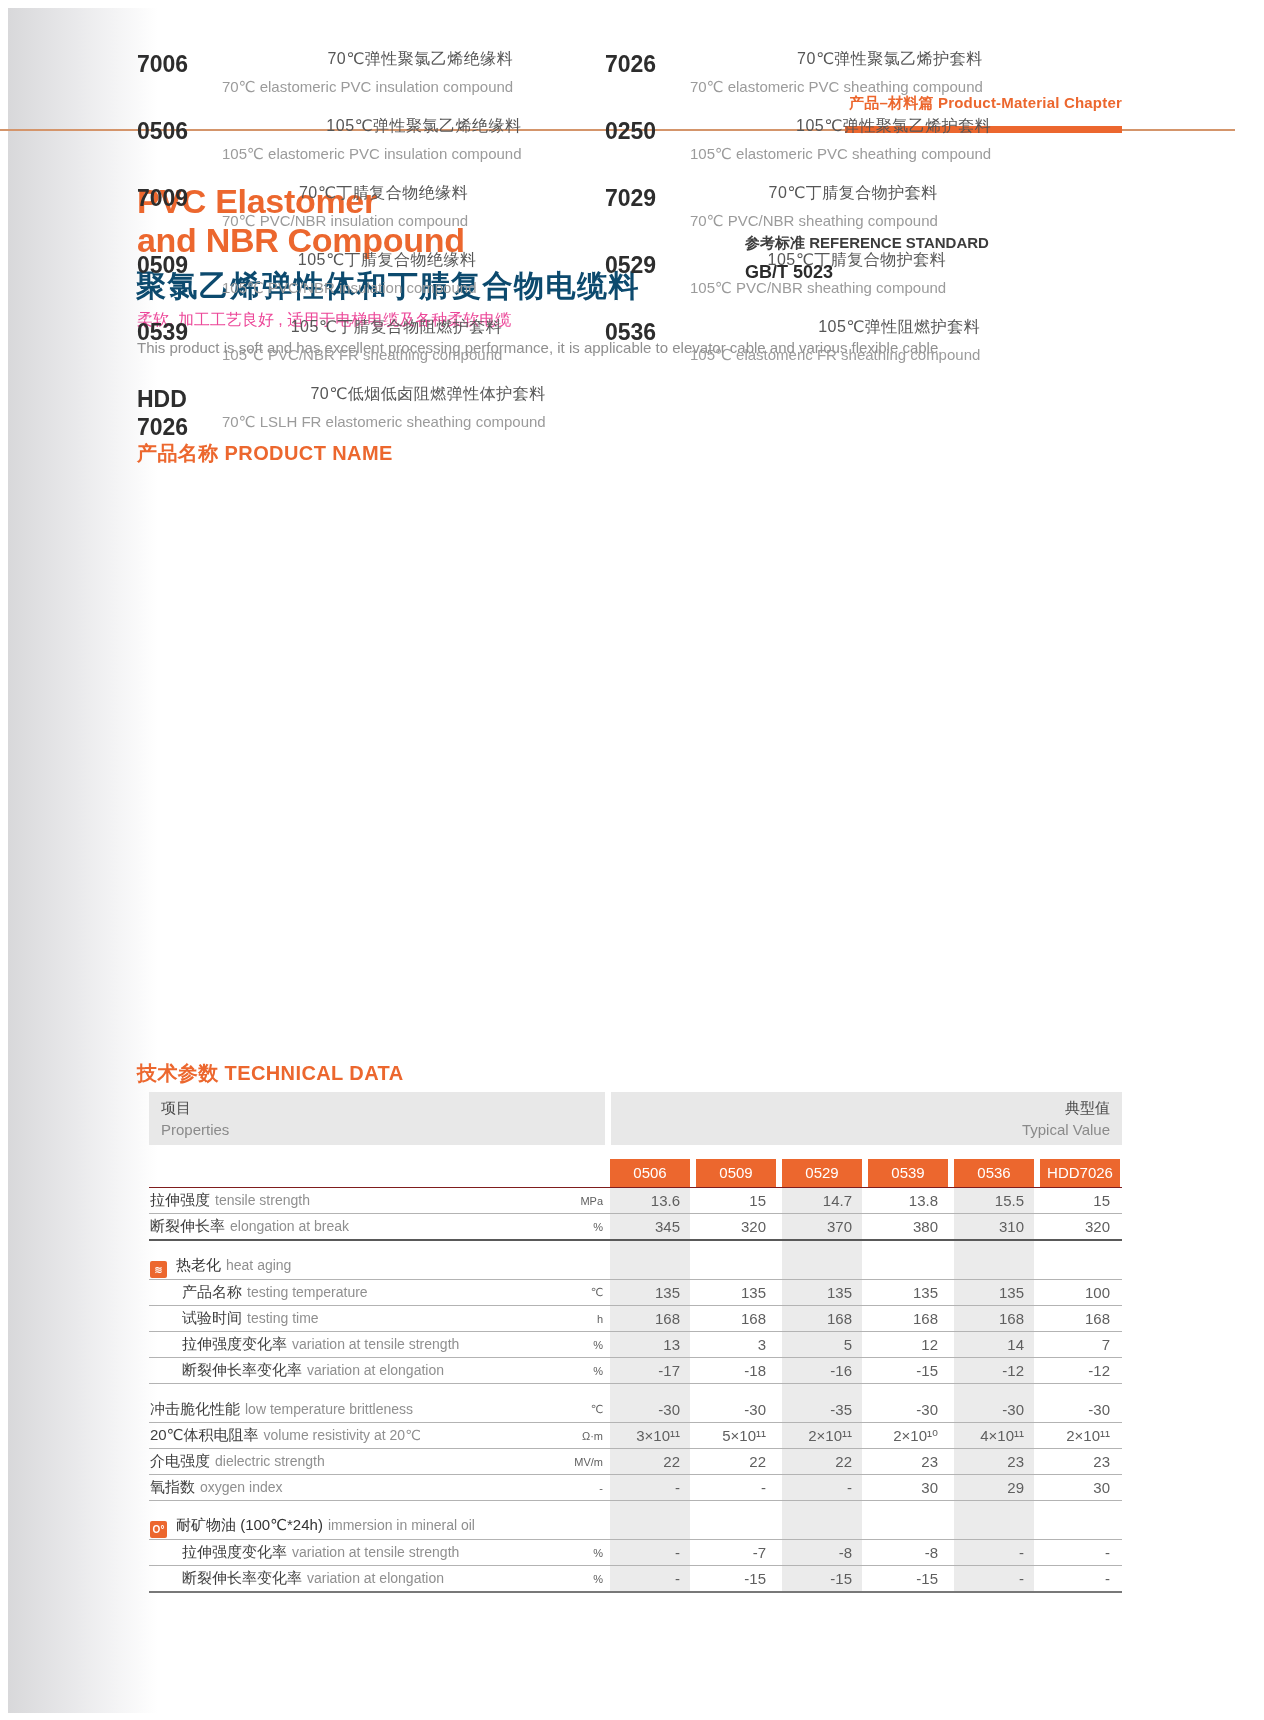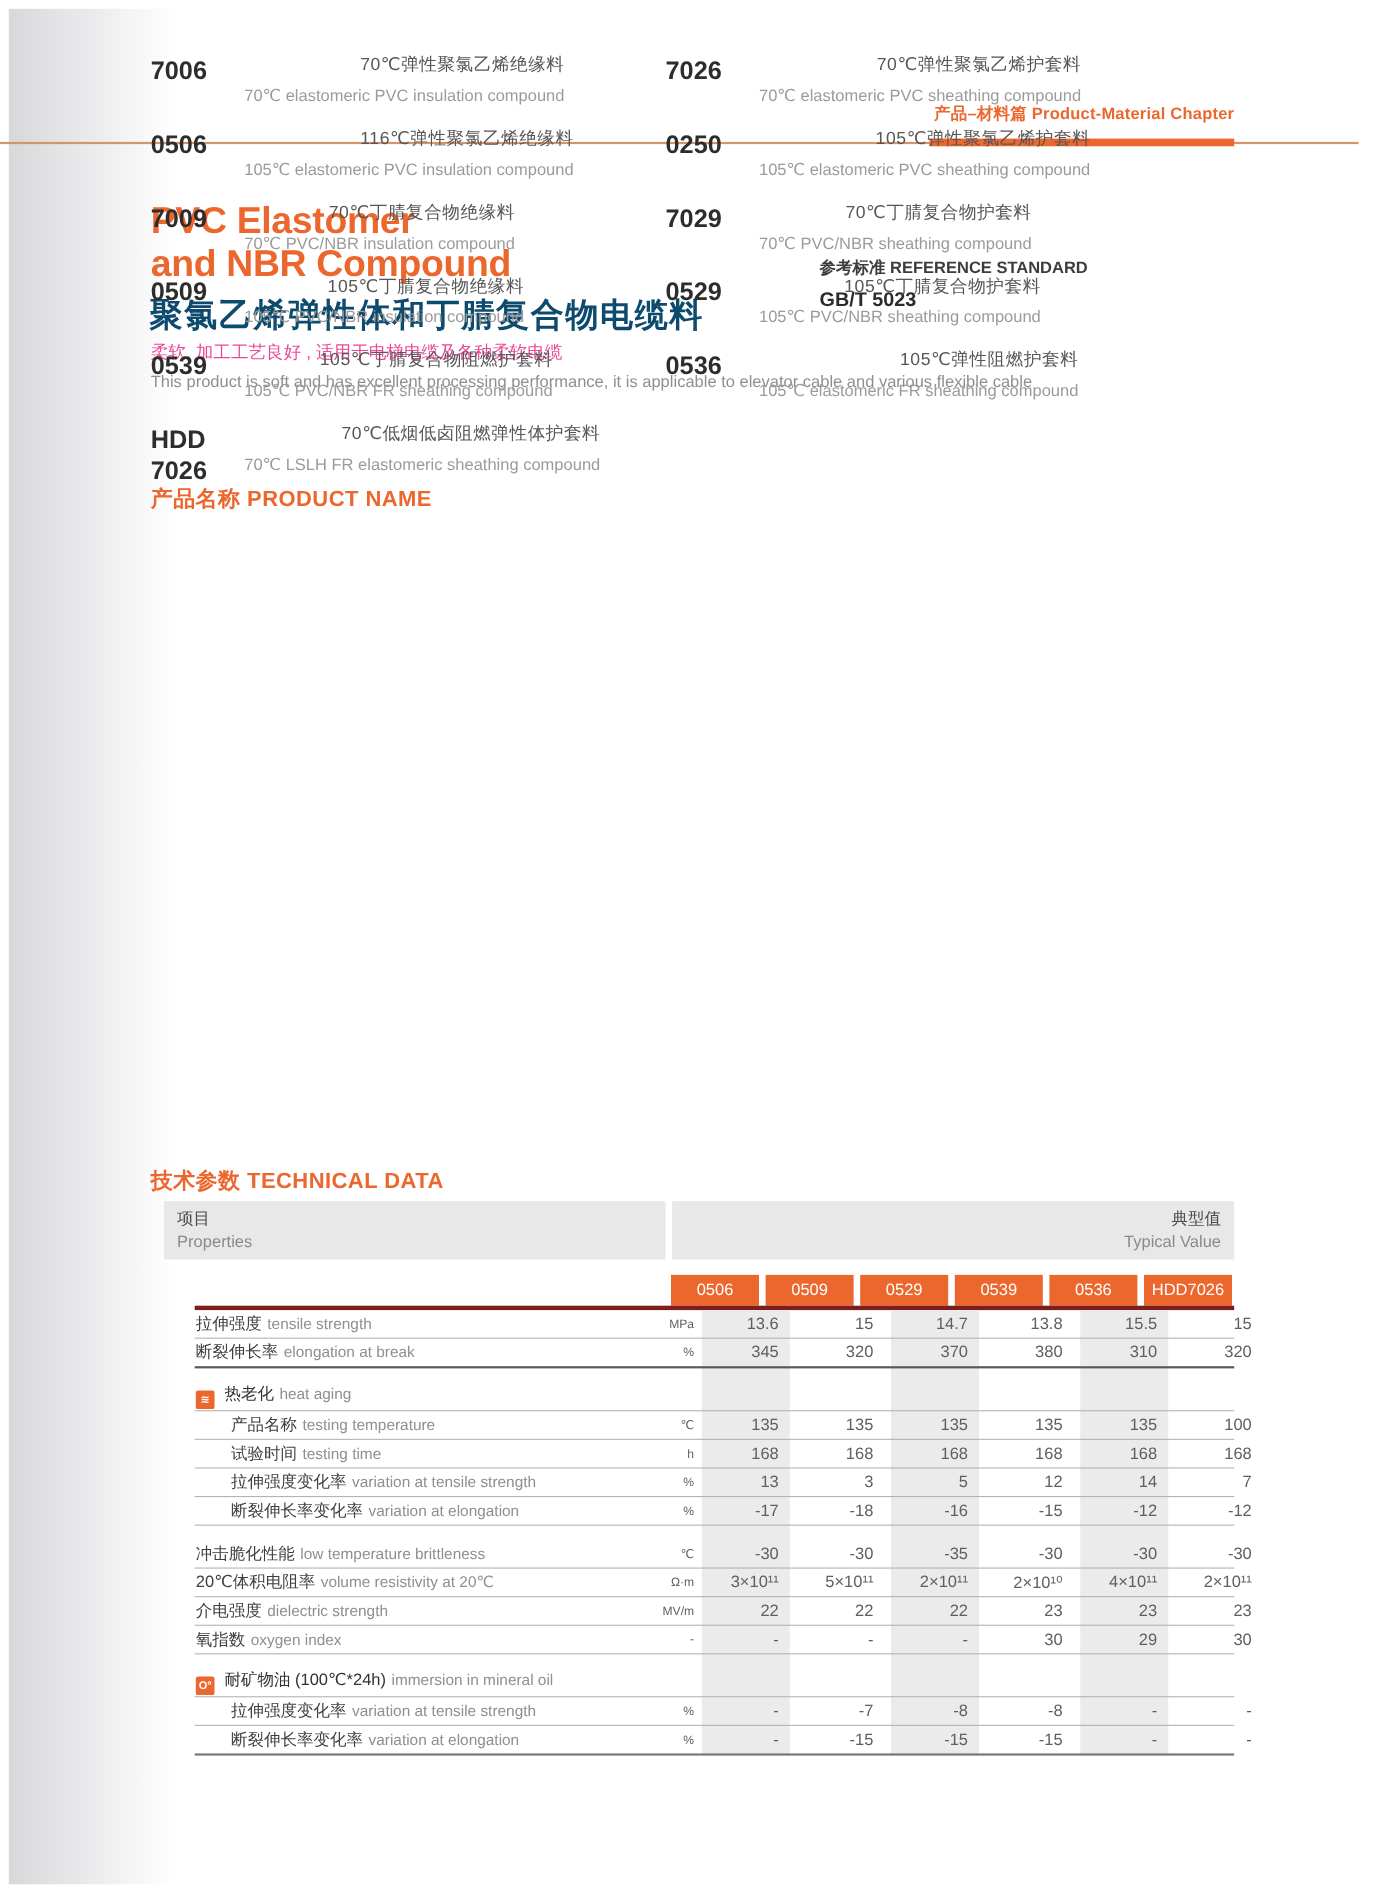--- a/index.html
+++ b/index.html
@@ -33,21 +33,21 @@
   .table{position:absolute;left:149px;top:1092px;width:973px;}
   .thead{display:flex;height:53px;}
   .thead .hbox{background:#e8e8e8;padding:7px 12px 16px 12px;box-sizing:border-box;}
   .hbox.left{width:456px;margin-right:6px;}
   .hbox.right{width:511px;text-align:right;}
   .h-zh{font-size:15px;color:#4c4c4c;}
   .h-en{margin-top:3px;font-size:15px;color:#8a8a8a;}
   .chips{position:relative;height:28px;margin-top:14px;}
   .chip{position:absolute;top:0;width:80px;height:28px;background:#ec672e;color:#fff;
         font-size:15px;line-height:28px;text-align:center;}
-  .rows{position:relative;border-top:4px solid #7f1d1d;margin-left:28px;}
+  .rows{position:relative;border-top:1px solid #7f1d1d;}
   .band{position:absolute;top:0;bottom:0;width:80px;background:#ebebeb;}
   .trow{position:relative;display:flex;align-items:center;height:25px;border-bottom:1px solid #b3b3b3;}
   .trow.spacer{height:13px;border-bottom:none;}
   .trow.heavy{border-bottom:2px solid #595959;}
   .trow.bottom{border-bottom:2px solid #787878;}
   .lbl{width:370px;flex:0 0 370px;box-sizing:border-box;padding-left:1px;white-space:nowrap;overflow:hidden;}
   .lbl.ind{padding-left:33px;}
   .zh{font-size:15px;color:#3f3f3f;}
   .en{font-size:14px;color:#8f8f8f;margin-left:5px;}
   .gzh{font-size:15px;color:#333;}
@@ -86,21 +86,21 @@
       <div class="pitem" style="left: 0px; top: 49px;">
         <div class="pcode">7006</div>
         <div>
           <div class="pzh">70℃弹性聚氯乙烯绝缘料</div>
           <div class="pen">70℃ elastomeric PVC insulation compound</div>
         </div>
       </div>
       <div class="pitem" style="left: 0px; top: 116px;">
         <div class="pcode">0506</div>
         <div>
-          <div class="pzh">116℃弹性聚氯乙烯绝缘料</div>
+          <div class="pzh">105℃弹性聚氯乙烯绝缘料</div>
           <div class="pen">105℃ elastomeric PVC insulation compound</div>
         </div>
       </div>
       <div class="pitem" style="left: 0px; top: 183px;">
         <div class="pcode">7009</div>
         <div>
           <div class="pzh">70℃丁腈复合物绝缘料</div>
           <div class="pen">70℃ PVC/NBR insulation compound</div>
         </div>
       </div>

